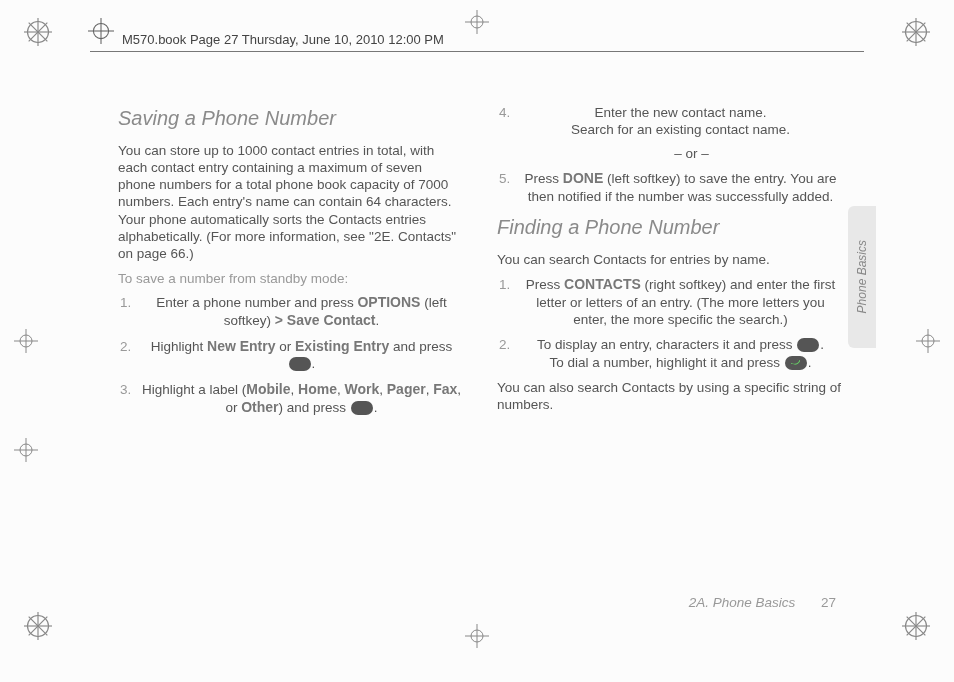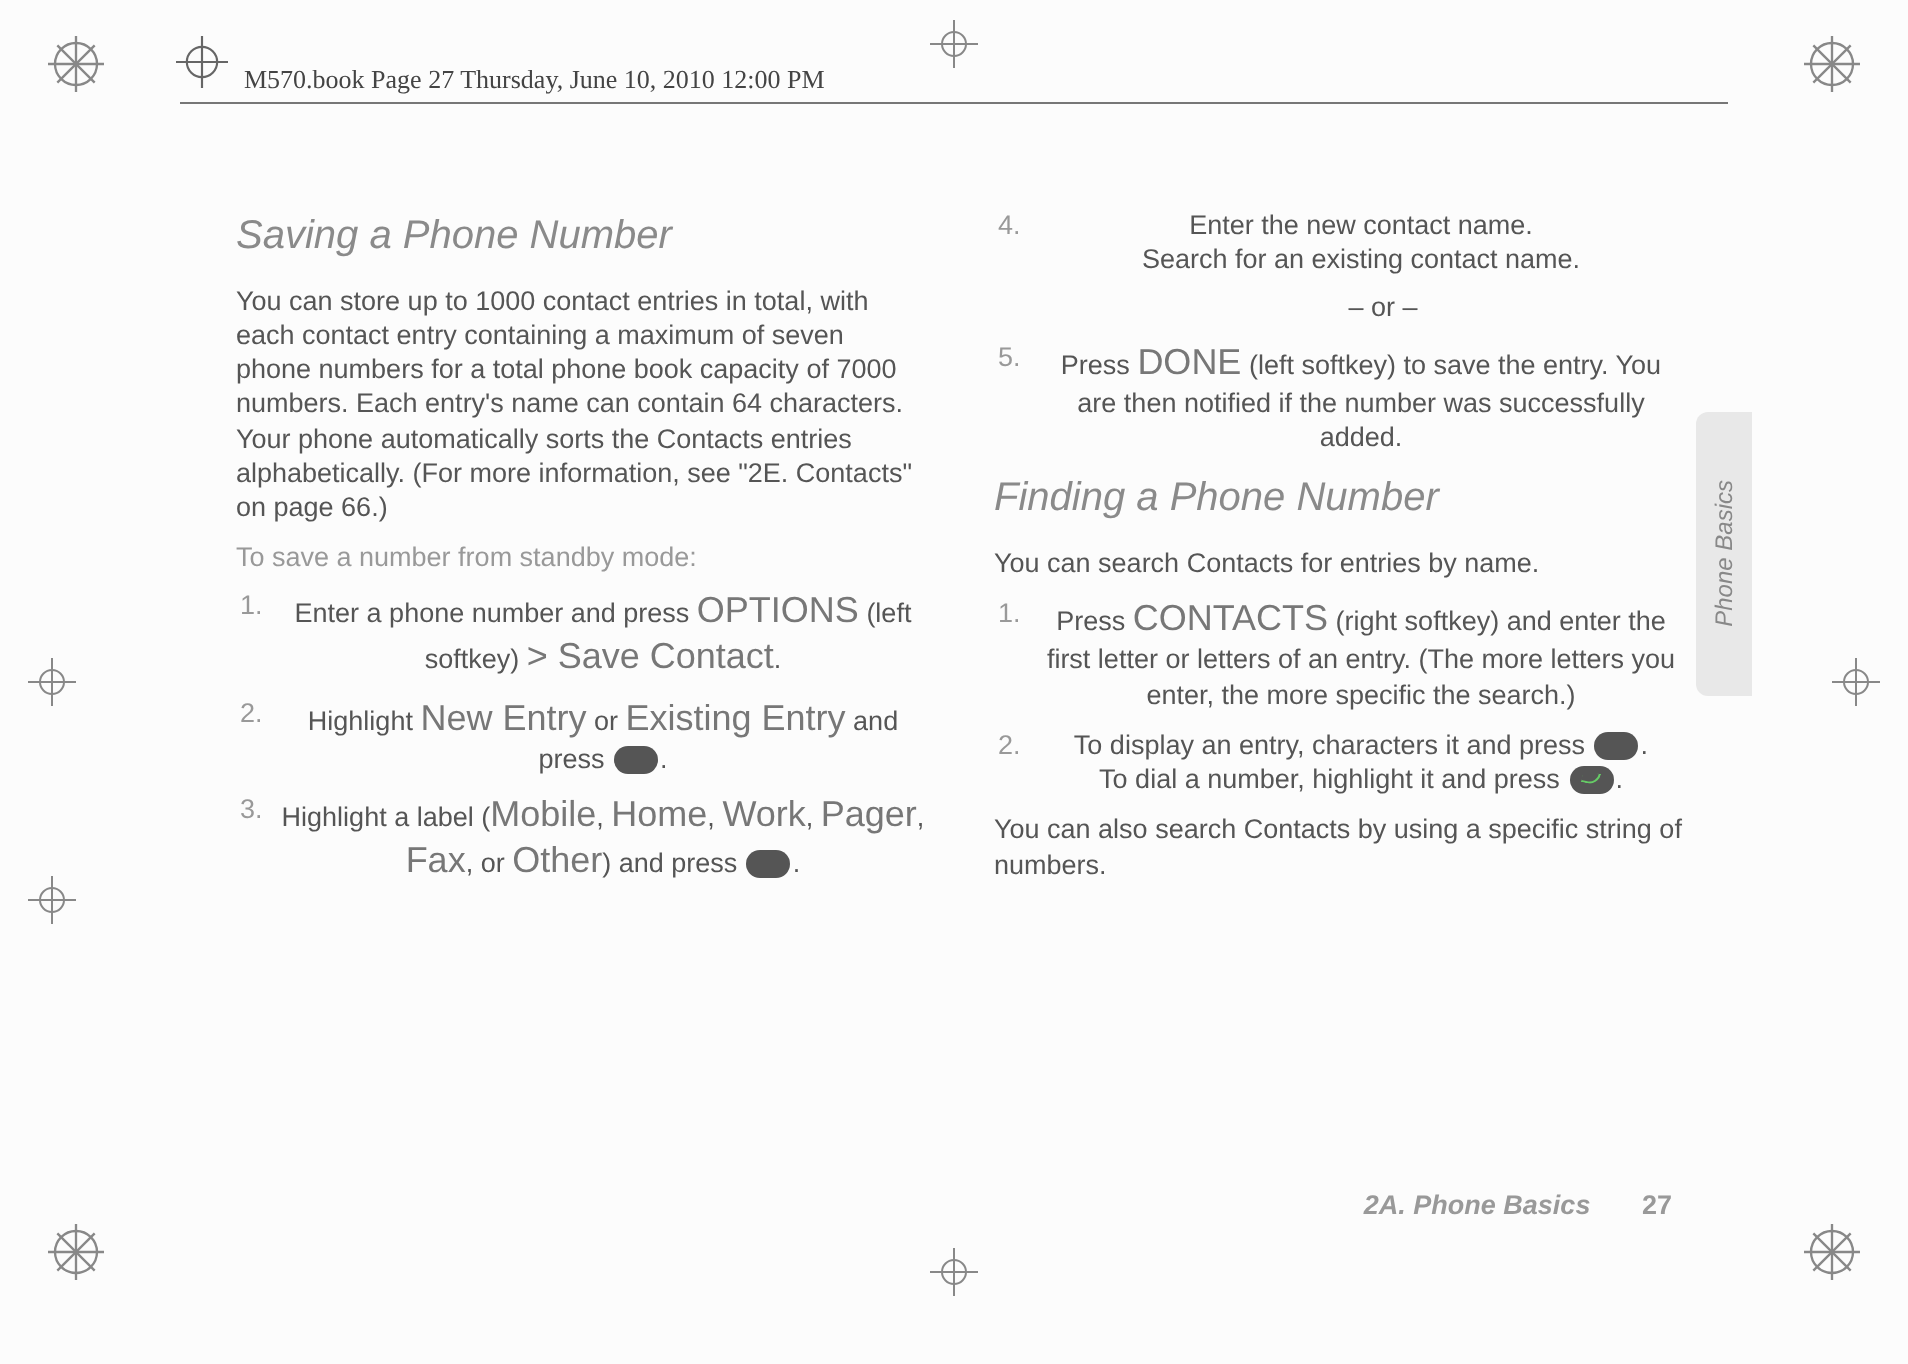--- a/index.html
+++ b/index.html
@@ -40,21 +40,21 @@
   }
   .header-crosshair {
     position:absolute; top:18px; left:88px; width:26px; height:26px;
   }
   .header-text {
     position: absolute;
     top: 32px;
     left: 122px;
     font-size: 13px;
     color: #444;
-    font-family: Liberation Serif, serif;
+    font-family: Liberation Sans, sans-serif;
   }
   .side-tab {
     position: absolute;
     right: 78px;
     top: 206px;
     width: 28px;
     height: 142px;
     background: #e8e8e8;
     border-radius: 6px 0 0 6px;
     display: flex;
@@ -103,21 +103,21 @@
     position: relative;
     margin-bottom: 8px;
     text-align: center;
   }
   ol.steps > li::before {
     content: counter(step) ".";
     position: absolute;
     left: 2px;
     color: #999;
   }
-  .ui { font-weight: normal; color: #777; font-size: 18px;}
+  .ui { font-weight: bold; color: #777; font-size: 14px;}
   .icon-btn {
     display: inline-block;
     width: 22px; height: 14px;
     background: #555;
     border-radius: 7px;
     vertical-align: -3px;
     margin: 0 1px;
   }
   .icon-call {
     display: inline-block;
@@ -139,21 +139,20 @@
     left:6px; top:3px;
   }
   .indent { padding-left: 22px; margin-bottom:6px;}
   .footer {
     position: absolute;
     bottom: 72px;
     right: 118px;
     font-style: italic;
     color: #999;
     font-size: 13.5px;
-    font-weight: bold;
   }
   .footer .pn { font-style: normal; margin-left: 22px; }
   .avoid { break-inside: avoid-column; }
 </style>
 </head>
 <body>
 
 <div class="crop-mark cm-tl"><svg viewBox="0 0 24 24">
       <circle cx="12" cy="12" r="9" fill="none" stroke="#888" stroke-width="1"></circle>
       <g stroke="#888" stroke-width="1">

